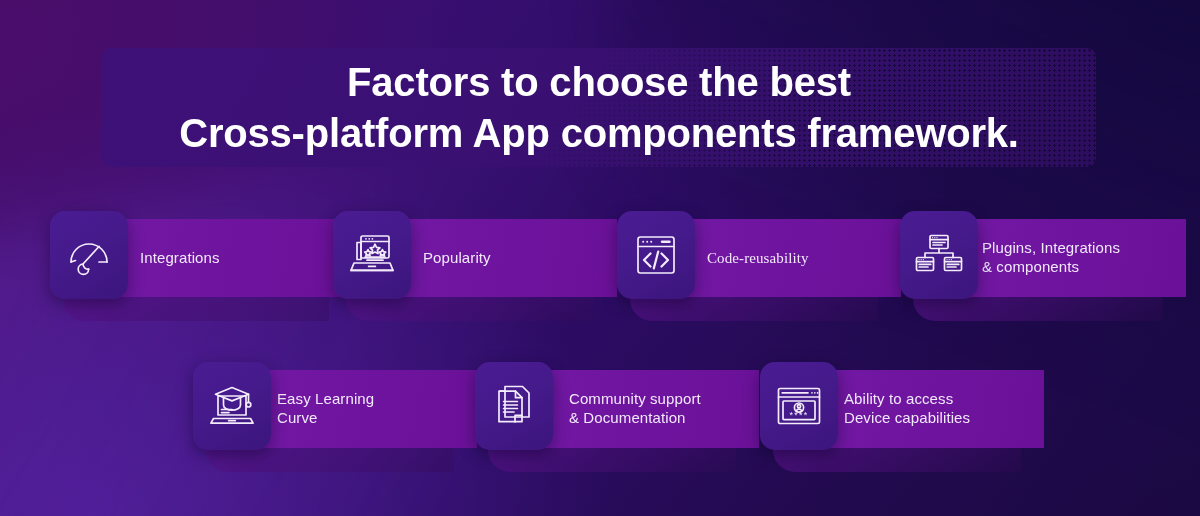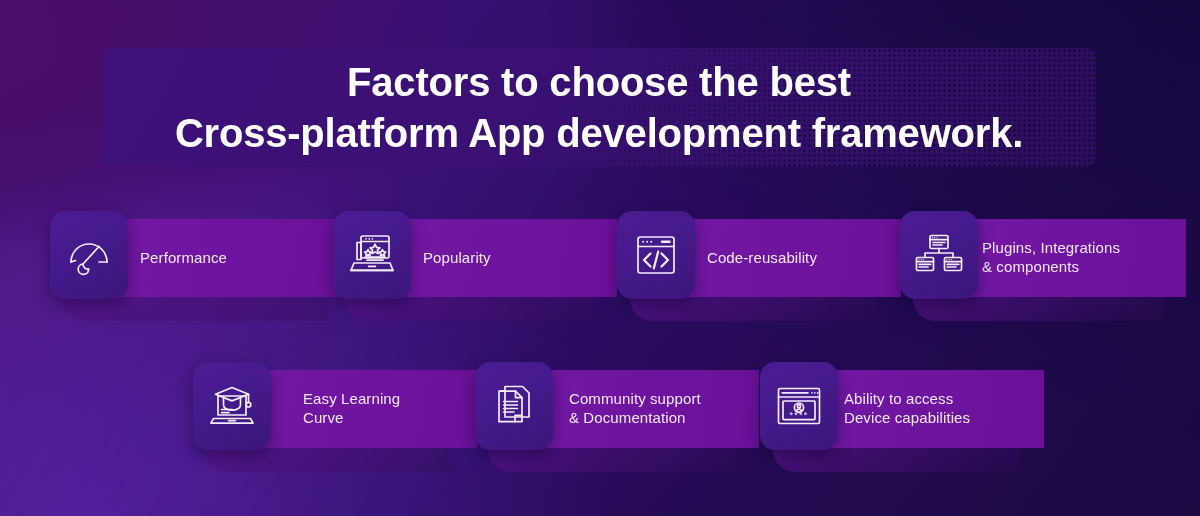--- a/index.html
+++ b/index.html
@@ -112,29 +112,29 @@
 
 <div id="infographic">
 
   <div class="sheen sheen-a"></div>
   <div class="sheen sheen-b"></div>
 
   <div class="title-bar">
     <div class="title-dots"></div>
     <div class="title-text">
       <div class="title-line">Factors to choose the best</div>
-      <div class="title-line">Cross-platform App development framework.</div>
+      <div class="title-line">Cross-platform App components framework.</div>
     </div>
   </div>
 
   <div id="cards-host">
       <div class="card" style="left: 50px; top: 211px;">
         <div class="card-slab" style="width: 266px;"></div>
         <div class="card-bar" style="width: 268px;">
-          <div class="card-bar-label" style="margin-left: 56px;">Performance</div>
+          <div class="card-bar-label" style="margin-left: 56px;">Integrations</div>
         </div>
         <div class="card-tile">
           <span>
             <svg width="46" height="46" viewBox="0 0 46 46">
       <path class="ico" d="M5 30 A18 18 0 0 1 41 30"></path>
       <path class="ico" d="M41 30 L33 30"></path>
       <path class="ico" d="M5 30 L9.5 28.5"></path>
       <path class="ico" d="M33 14.5 L17 32 a5.2 5.2 0 1 0 5.6 5.2"></path>
       <path class="ico" d="M17 32 a5.2 5.2 0 0 0 5.6 5.2"></path>
     </svg>
@@ -162,21 +162,21 @@
       <path class="ico" d="M19 28.2 H35"></path>
       <path class="ico" d="M6 31 H42 l3 7.4 H3 z"></path>
       <path class="ico" d="M20.6 34.4 h6.8"></path>
       <path class="ico" d="M3 38.4 H45"></path>
     </svg>
           </span>
         </div>
       </div>
       <div class="card" style="left: 617px; top: 211px;">
         <div class="card-slab" style="width: 248px;"></div>
-        <div class="card-bar" style="width: 250px;">
+        <div class="card-bar" style="width: 250px; font-family: Liberation Serif, serif;">
           <div class="card-bar-label" style="margin-left: 56px;">Code-reusability</div>
         </div>
         <div class="card-tile">
           <span>
             <svg width="46" height="46" viewBox="0 0 46 46">
       <rect class="ico" x="5" y="5" width="36" height="36" rx="2.4"></rect>
       <path class="ico" d="M5 14.5 H41"></path>
       <circle class="ico-f" cx="10.2" cy="9.8" r="1"></circle>
       <circle class="ico-f" cx="14.2" cy="9.8" r="1"></circle>
       <circle class="ico-f" cx="18.2" cy="9.8" r="1"></circle>
@@ -219,21 +219,21 @@
       <circle class="ico-f" cx="34.2" cy="26.6" r="0.65"></circle>
       <circle class="ico-f" cx="36.4" cy="26.6" r="0.65"></circle>
       <path class="ico" d="M32.2 31.4 H43.8 M32.2 34 H41"></path>
     </svg>
           </span>
         </div>
       </div>
       <div class="card" style="left: 193px; top: 362px;">
         <div class="card-slab" style="width: 248px;"></div>
         <div class="card-bar" style="width: 250px;">
-          <div class="card-bar-label" style="margin-left: 76px;">Easy Learning
+          <div class="card-bar-label" style="margin-left: 50px;">Easy Learning
 Curve</div>
         </div>
         <div class="card-tile">
           <span>
             <svg width="48" height="46" viewBox="0 0 48 46">
       <path class="ico" d="M10 13 h28 v19 h-28 z"></path>
       <path class="ico" d="M5.5 35.5 H42.5 l2.6 4.6 H2.9 z"></path>
       <path class="ico" d="M20.6 37.6 h6.8"></path>
       <path class="ico" d="M13.5 26.5 H24 M13.5 29.6 H21"></path>
       <path class="ico" d="M24 4.5 L40.5 11.2 L24 17.9 L7.5 11.2 z"></path>

